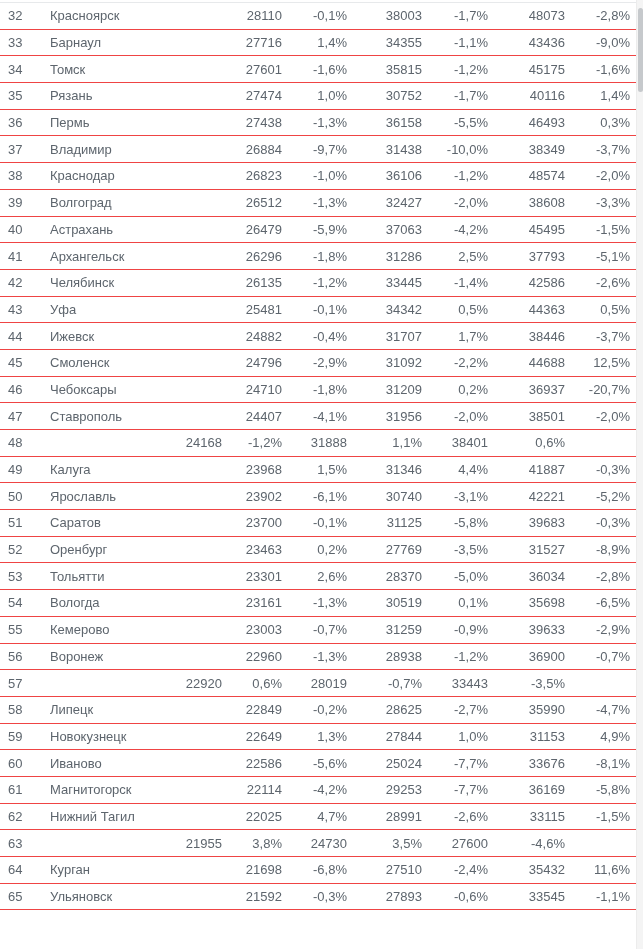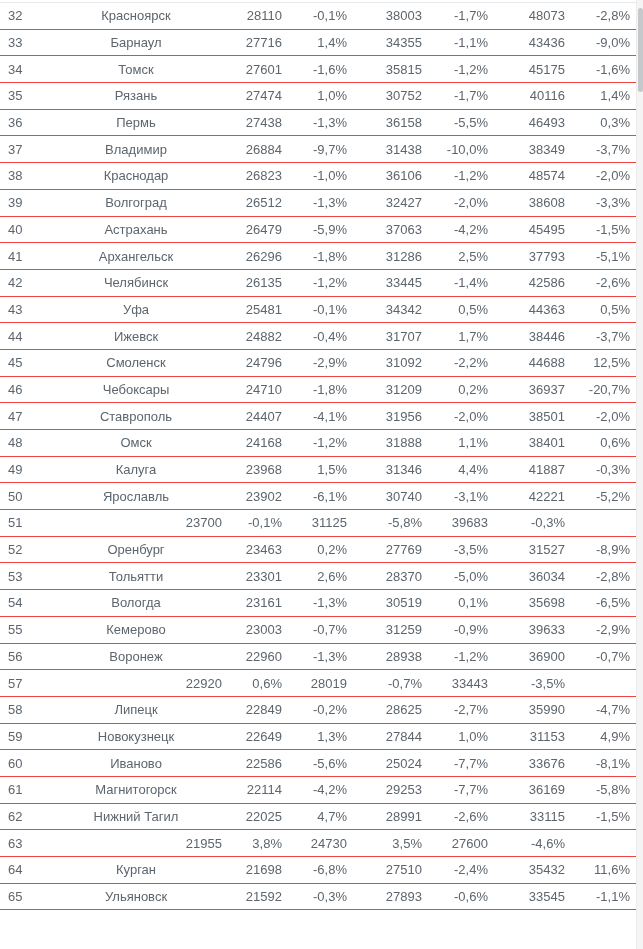--- a/index.html
+++ b/index.html
@@ -31,21 +31,21 @@
     height: 26.7px;
     border-bottom: 1px solid #ef4444;
     box-sizing: border-box;
     padding-right: 6px;
     font-size: 13px;
     color: #5d656d;
     background: #ffffff;
   }
   .cell { white-space: nowrap; overflow: hidden; }
   .cell.rank { padding-left: 8px; text-align: left; }
-  .cell.city { padding-left: 8px; text-align: center; }
+  .cell.city { padding-left: 8px; text-align: left; }
   .cell.num  { text-align: right; }
   
   .scrollbar-track {
     position: absolute;
     top: 0;
     right: 0;
     width: 7px;
     height: 949px;
     background: #f4f4f4;
     border-left: 1px solid #ececec;
@@ -223,21 +223,20 @@
     <div class="cell city">Ставрополь</div>
     <div class="cell num">24407</div>
     <div class="cell num">-4,1%</div>
     <div class="cell num">31956</div>
     <div class="cell num">-2,0%</div>
     <div class="cell num">38501</div>
     <div class="cell num">-2,0%</div>
   </div>
         <div class="row">
     <div class="cell rank">48</div>
-    <div class="cell city">Омск</div>
     <div class="cell num">24168</div>
     <div class="cell num">-1,2%</div>
     <div class="cell num">31888</div>
     <div class="cell num">1,1%</div>
     <div class="cell num">38401</div>
     <div class="cell num">0,6%</div>
   </div>
         <div class="row">
     <div class="cell rank">49</div>
     <div class="cell city">Калуга</div>
@@ -253,20 +252,21 @@
     <div class="cell city">Ярославль</div>
     <div class="cell num">23902</div>
     <div class="cell num">-6,1%</div>
     <div class="cell num">30740</div>
     <div class="cell num">-3,1%</div>
     <div class="cell num">42221</div>
     <div class="cell num">-5,2%</div>
   </div>
         <div class="row">
     <div class="cell rank">51</div>
+    <div class="cell city">Саратов</div>
     <div class="cell num">23700</div>
     <div class="cell num">-0,1%</div>
     <div class="cell num">31125</div>
     <div class="cell num">-5,8%</div>
     <div class="cell num">39683</div>
     <div class="cell num">-0,3%</div>
   </div>
         <div class="row">
     <div class="cell rank">52</div>
     <div class="cell city">Оренбург</div>

